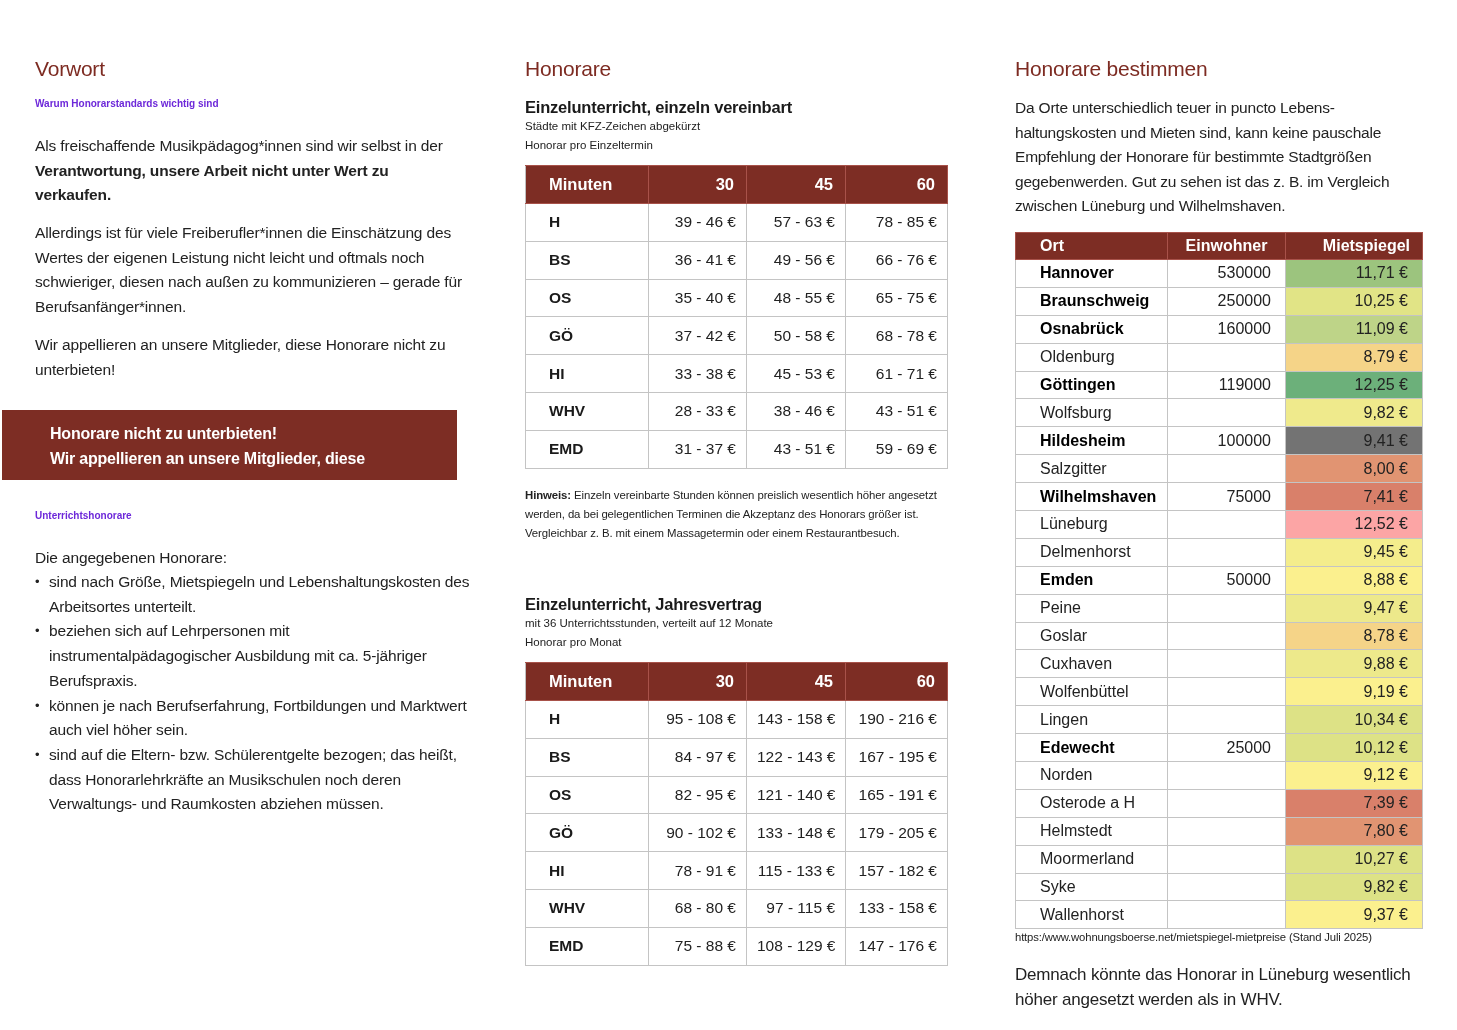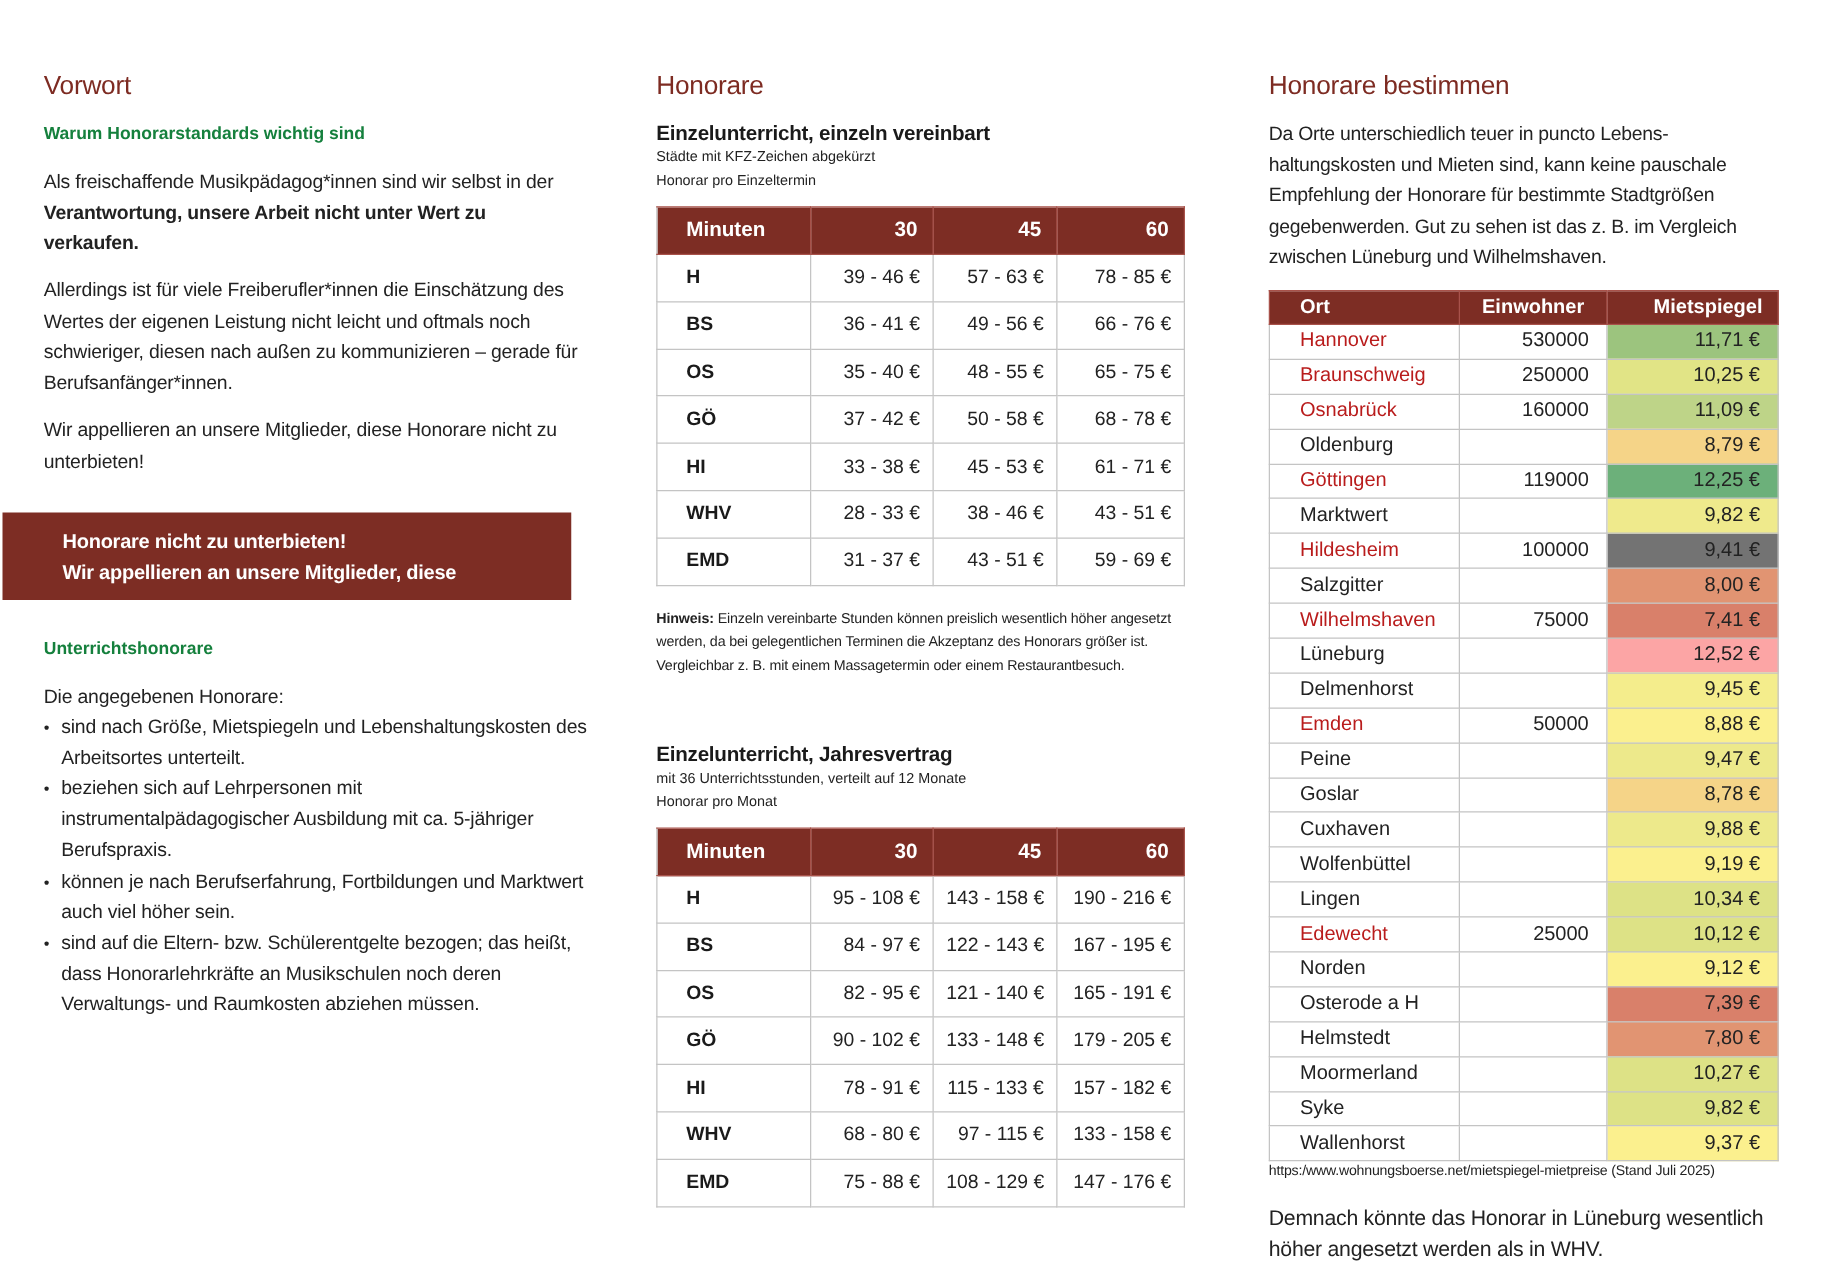--- a/index.html
+++ b/index.html
@@ -5,21 +5,21 @@
   * { box-sizing: border-box; margin: 0; padding: 0; }
   html, body { width: 1457px; height: 1030px; background: #ffffff; overflow: hidden; }
   body { position: relative; font-family: "Liberation Sans", sans-serif; color: #1f1f1f; }
 
   .col { position: absolute; top: 0; }
   .col-left { left: 35px; width: 430px; }
   .col-mid { left: 525px; width: 425px; }
   .col-right { left: 1015px; width: 410px; }
 
   .sec-title { position: absolute; font-size: 21px; color: #7d2b22; font-weight: normal; letter-spacing: -0.2px; }
-  .h-bold { font-weight: bold; font-size: 14px; color: #15803d; }
+  .h-bold { font-weight: bold; font-size: 10px; color: #6d28d9; }
   .p { font-size: 15.5px; line-height: 24.5px; color: #222; letter-spacing: -0.15px; }
   .p b { font-weight: bold; }
 
   
   #vorwort-title { top: 57px; left: 0; }
   #why-heading { position: absolute; top: 98px; left: 0; }
   #intro-p1 { position: absolute; top: 134px; left: 0; width: 430px; }
   #intro-p2 { position: absolute; top: 221px; left: 0; width: 430px; }
   #intro-p3 { position: absolute; top: 333px; left: 0; width: 430px; }
 
@@ -60,21 +60,21 @@
   table.orte { position: absolute; top: 232px; left: 0; border-collapse: collapse; width: 407px; table-layout: fixed; }
   table.orte col.o0 { width: 152px; }
   table.orte col.o1 { width: 118px; }
   table.orte col.o2 { width: 137px; }
   table.orte th { background: #7d2d24; color: #fff; font-weight: bold; font-size: 16px; height: 27px; border: 1px solid #a8524a; padding: 0 12px; }
   table.orte th.c0 { text-align: left; padding-left: 24px; }
   table.orte th.c1 { text-align: center; }
   table.orte th.c2 { text-align: right; }
   table.orte td { height: 27.9px; border: 1px solid #c4c4c4; font-size: 16px; padding: 0 13px; color: #222; white-space: nowrap; }
   table.orte td.c0 { text-align: left; padding-left: 24px; }
-  table.orte td.c0.bold { font-weight: normal; color: #b91c1c; }
+  table.orte td.c0.bold { font-weight: bold; color: #000000; }
   table.orte td.c1 { text-align: right; padding-right: 14px; }
   table.orte td.c2 { text-align: right; padding-right: 14px; }
 
   #source { position: absolute; top: 931px; left: 0; font-size: 11.3px; color: #222; letter-spacing: -0.15px; white-space: nowrap; }
   #conclusion { position: absolute; top: 962px; left: 0; width: 420px; font-size: 17px; line-height: 25px; color: #222; letter-spacing: -0.2px; }
 </style>
 </head>
 <body>
 
 <div class="col col-left">
@@ -276,21 +276,21 @@
           <td class="c0">Oldenburg</td>
           <td class="c1"></td>
           <td class="c2" style="background: rgb(245, 212, 136);">8,79 €</td>
         </tr>
         <tr>
           <td class="c0 bold">Göttingen</td>
           <td class="c1">119000</td>
           <td class="c2" style="background: rgb(108, 176, 122);">12,25 €</td>
         </tr>
         <tr>
-          <td class="c0">Marktwert</td>
+          <td class="c0">Wolfsburg</td>
           <td class="c1"></td>
           <td class="c2" style="background: rgb(239, 234, 140);">9,82 €</td>
         </tr>
         <tr>
           <td class="c0 bold">Hildesheim</td>
           <td class="c1">100000</td>
           <td class="c2" style="background: #737373; padding-left: 36px;">9,41 €</td>
         </tr>
         <tr>
           <td class="c0">Salzgitter</td>

